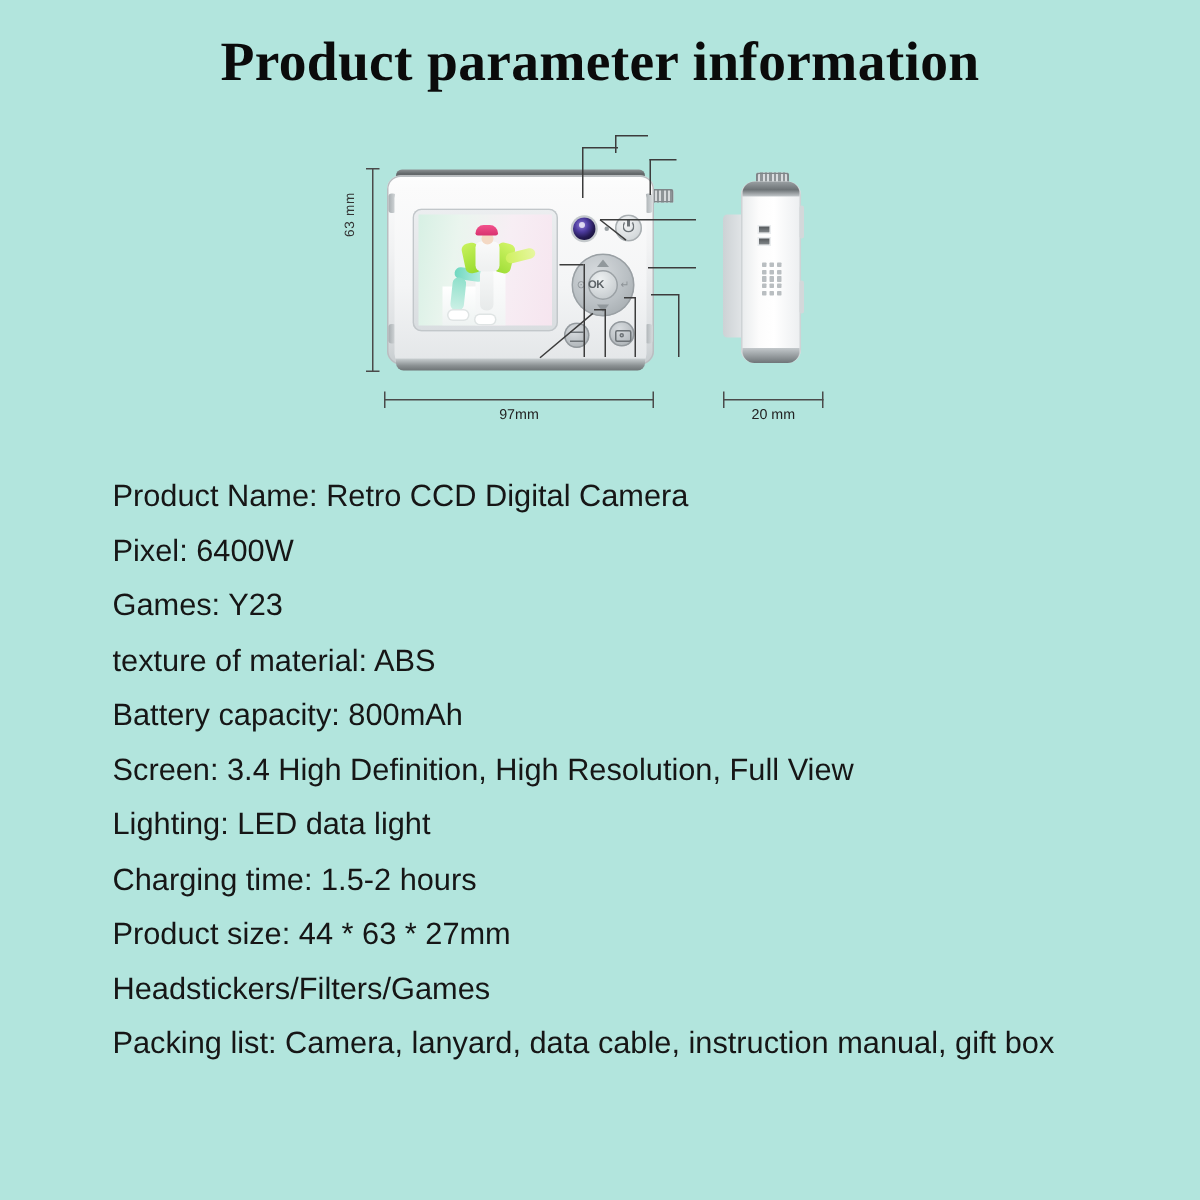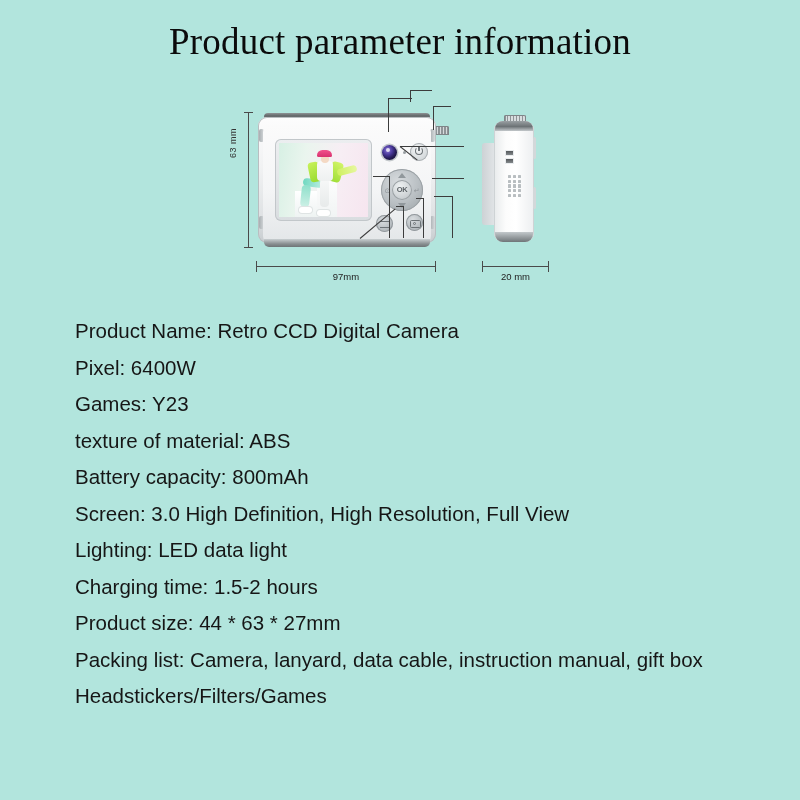--- a/index.html
+++ b/index.html
@@ -16,21 +16,21 @@
   }
 
   
   .title {
     position: absolute;
     top: 20px;
     left: 0;
     width: 800px;
     text-align: center;
     font-family: "Liberation Serif", serif;
-    font-weight: normal;
+    font-weight: bold;
     font-size: 37px;
     color: #0b0b0b;
     letter-spacing: 0.2px;
   }
 
   
   .diagram {
     position: absolute;
     left: 0;
     top: 88px;
@@ -328,21 +328,20 @@
     position: absolute;
     left: 11px;
     top: 11px;
     width: 20px;
     height: 20px;
     border-radius: 50%;
     background: radial-gradient(circle at 40% 32%, #eef1f2, #c9ced1 70%, #b0b6ba 100%);
     box-shadow: inset 0 0 0 1px #9ba1a5;
     font-size: 7.5px;
     color: #5c6266;
-    text-align: center;
     line-height: 20px;
     font-weight: bold;
     letter-spacing: -0.3px;
   }
   .dtri {
     position: absolute;
     width: 0; height: 0;
     border-left: 4px solid transparent;
     border-right: 4px solid transparent;
   }
@@ -632,19 +631,19 @@
   <div class="dim-h" id="dim27"></div>
   <div class="dim-h-label" id="dim27lab">20 mm</div>
 </div>
 
 <div class="specs">
   <div class="spec-line">Product Name: Retro CCD Digital Camera</div>
   <div class="spec-line">Pixel: 6400W</div>
   <div class="spec-line">Games: Y23</div>
   <div class="spec-line">texture of material: ABS</div>
   <div class="spec-line">Battery capacity: 800mAh</div>
-  <div class="spec-line">Screen: 3.0 High Definition, High Resolution, Full View</div>
+  <div class="spec-line">Screen: 3.4 High Definition, High Resolution, Full View</div>
   <div class="spec-line">Lighting: LED data light</div>
   <div class="spec-line">Charging time: 1.5-2 hours</div>
   <div class="spec-line">Product size: 44 * 63 * 27mm</div>
+  <div class="spec-line">Headstickers/Filters/Games</div>
   <div class="spec-line">Packing list: Camera, lanyard, data cable, instruction manual, gift box</div>
-  <div class="spec-line">Headstickers/Filters/Games</div>
 </div>
 
 </body></html>

